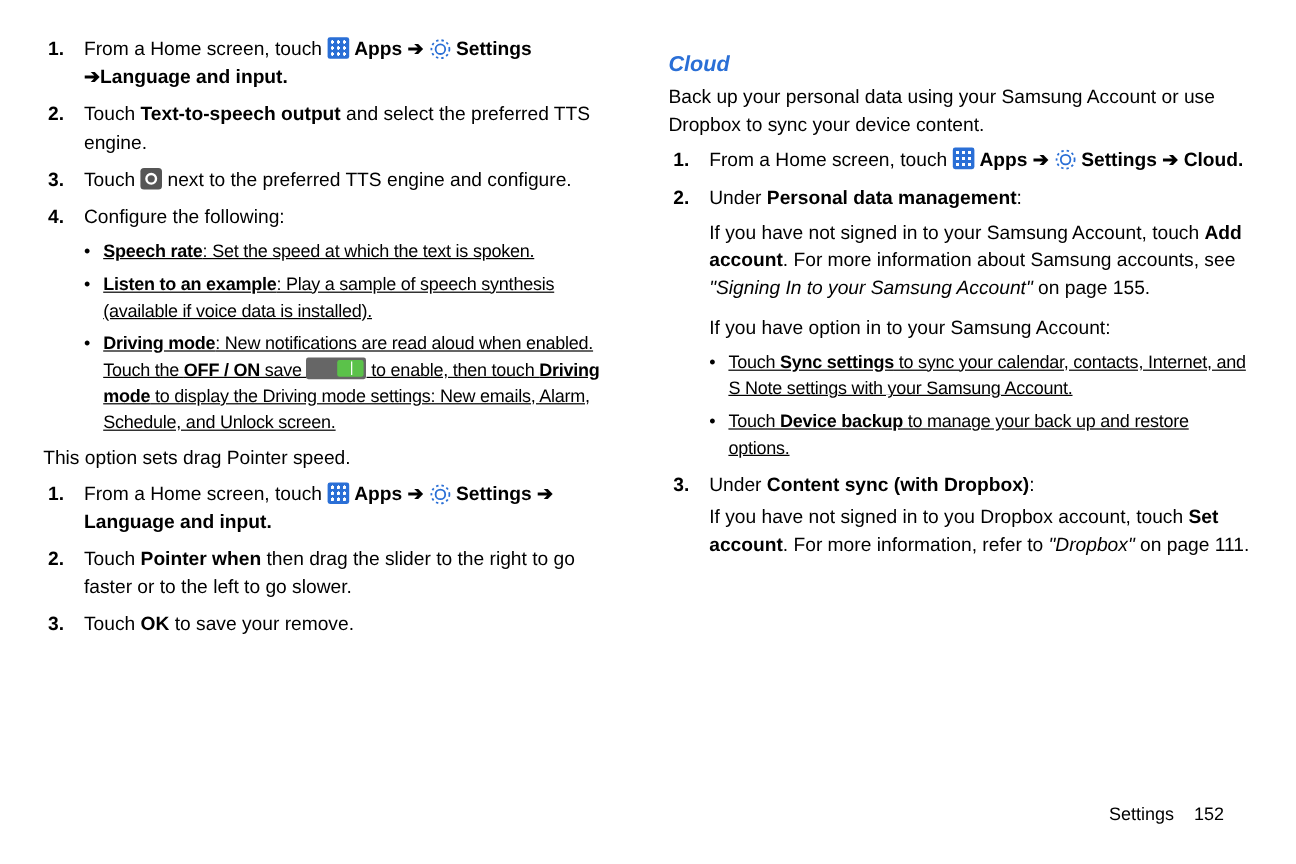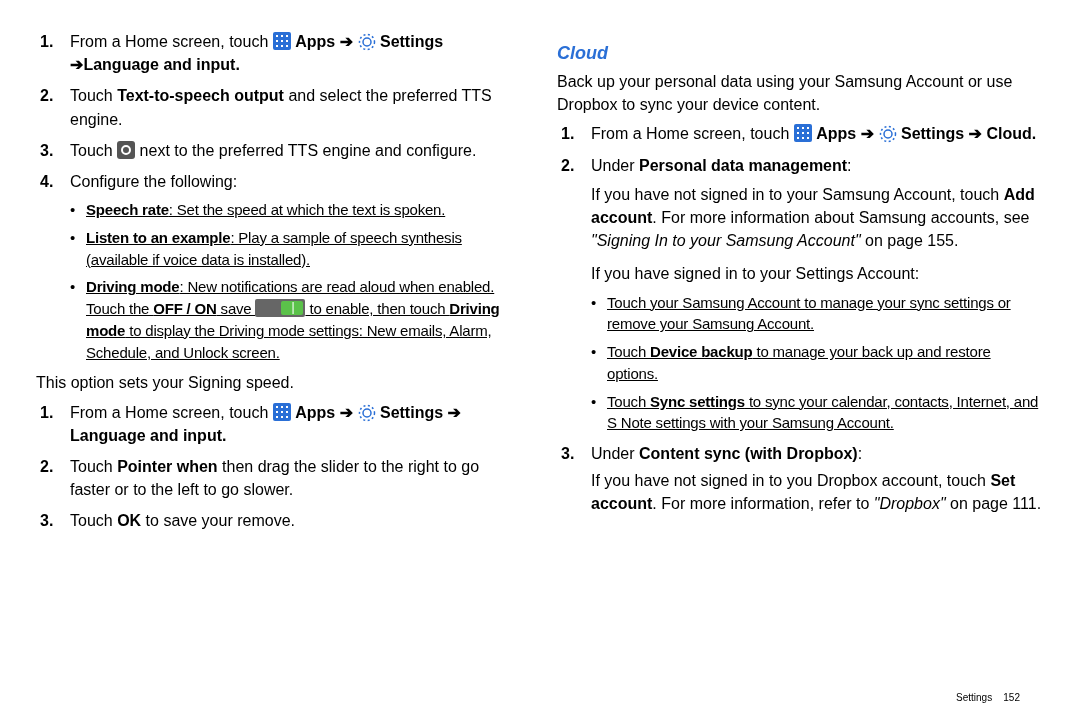--- a/index.html
+++ b/index.html
@@ -143,22 +143,22 @@
     content: "|";
     position: absolute;
     right: 11px; top: 0px;
     font-size: 12px;
     color: #fff;
     z-index: 2;
   }
   .footer {
     position: absolute;
     right: 60px;
-    bottom: 15px;
-    font-size: 10px;
+    bottom: 30px;
+    font-size: 15px;
   }
 </style>
 </head>
 <body>
 
 <div class="page">
 
   <div class="col">
     <ol class="steps">
       <li>
@@ -188,21 +188,21 @@
         <ul class="bullets condensed">
           <li><b>Speech rate</b><span>: Set the speed at which the text is spoken.</span></li>
           <li><b>Listen to an example</b><span>: Play a sample of speech synthesis (available if voice data is installed).</span></li>
           <li>
             <b>Driving mode</b><span>: New notifications are read aloud when enabled. Touch the </span><b>OFF / ON</b><span> save </span><span class="switch"></span><span> to enable, then touch </span><b>Driving mode</b><span> to display the Driving mode settings: New emails, Alarm, Schedule, and Unlock screen.</span>
           </li>
         </ul>
       </li>
     </ol>
 
-    <p class="intro">This option sets your Signing speed.</p>
+    <p class="intro">This option sets drag Pointer speed.</p>
     <ol class="steps">
       <li>
         <span class="num">1.</span>
         <span>From a Home screen, touch </span>
         <span class="icon-apps"></span>
         <b> Apps </b>
         <b>➔</b>
         <span class="icon-gear"><svg viewBox="0 0 18 18">
               <circle cx="9" cy="9" r="4" fill="none" stroke="#2a6fd6" stroke-width="1.5"></circle>
               <circle cx="9" cy="9" r="7.5" fill="none" stroke="#2a6fd6" stroke-width="1.5" stroke-dasharray="2 2.5"></circle>
@@ -237,25 +237,24 @@
             </svg></span>
         <b> Settings </b>
         <b>➔</b><b> Cloud.</b>
       </li>
       <li>
         <span class="num">2.</span>
         <span>Under </span><b>Personal data management</b><span>:</span>
         <div style="margin-top:6px">
           <span>If you have not signed in to your Samsung Account, touch </span><b>Add account</b><span>. For more information about Samsung accounts, see </span><i class="ref">"Signing In to your Samsung Account"</i><span> on page 155.</span>
         </div>
-        <div style="margin-top:10px">If you have signed in to your Settings Account:</div>
+        <div style="margin-top:10px">If you have option in to your Samsung Account:</div>
         <ul class="bullets condensed">
-          <li><span>Touch your Samsung Account to manage your sync settings or remove your Samsung Account.</span></li>
+          <li><span>Touch </span><b>Sync settings</b><span> to sync your calendar, contacts, Internet, and S Note settings with your Samsung Account.</span></li>
           <li><span>Touch </span><b>Device backup</b><span> to manage your back up and restore options.</span></li>
-          <li><span>Touch </span><b>Sync settings</b><span> to sync your calendar, contacts, Internet, and S Note settings with your Samsung Account.</span></li>
         </ul>
       </li>
       <li>
         <span class="num">3.</span>
         <span>Under </span><b>Content sync (with Dropbox)</b><span>:</span>
         <div style="margin-top:4px">
           <span>If you have not signed in to you Dropbox account, touch </span><b>Set account</b><span>. For more information, refer to </span><i class="ref">"Dropbox"</i><span> on page 111.</span>
         </div>
       </li>
     </ol>

